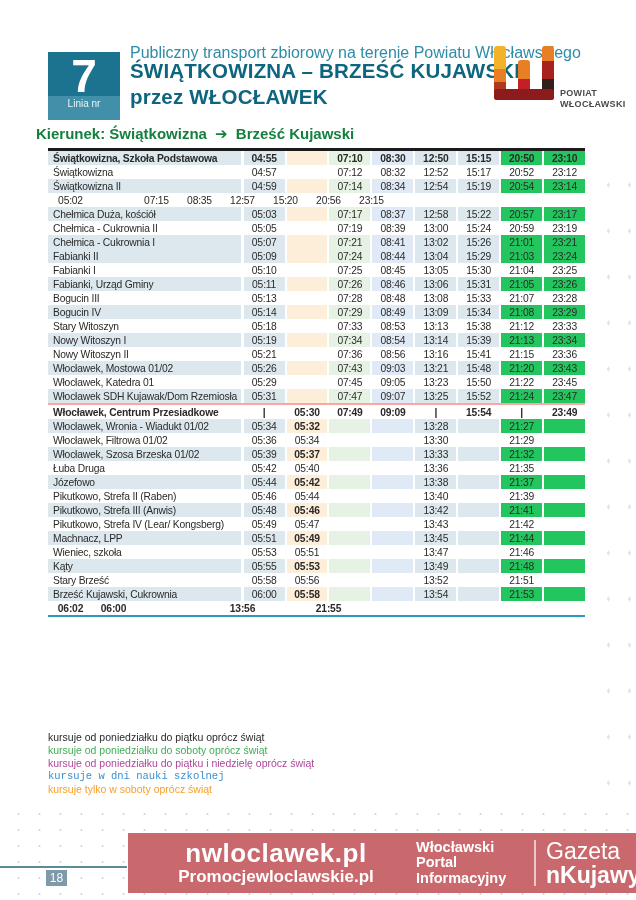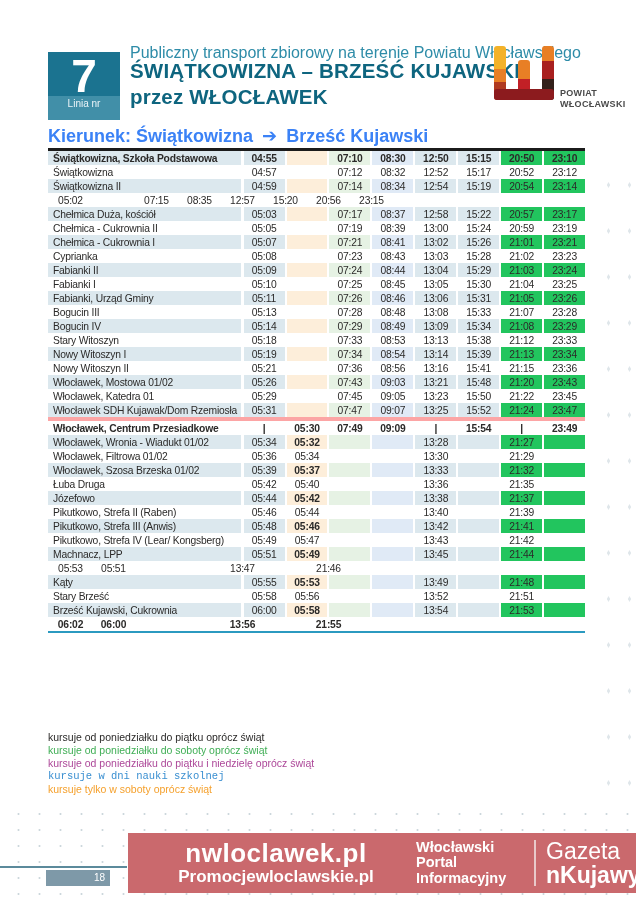--- a/index.html
+++ b/index.html
@@ -22,32 +22,32 @@
            background:linear-gradient(#f3b229 0 42%,#e87f25 42% 66%,#b03a20 66% 100%);}
   .lw-mid{left:24px;top:14px;width:12px;height:40px;border-radius:3px;
           background:linear-gradient(#e87f25 0 48%,#c22026 48% 100%);}
   .lw-right{left:48px;top:0;width:12px;height:54px;border-radius:3px;
             background:linear-gradient(#e87f25 0 28%,#a8201f 28% 62%,#33201a 62% 100%);}
   .lw-base{left:0;bottom:0;width:60px;height:11px;border-radius:3px;background:#8c1b1e;}
   .logo-text{position:absolute;left:66px;top:42px;font-size:9px;font-weight:bold;
              color:#4a4a4a;line-height:11px;letter-spacing:.3px;}
 
   
-  .direction{position:absolute;left:48px;top:125px;font-size:18px;font-weight:bold;color:#3b82f6;}
+  .direction{position:absolute;left:36px;top:125px;font-size:15px;font-weight:bold;color:#15803d;}
   .direction .arrow{padding:0 4px;}
 
   
   .timetable{position:absolute;left:48px;top:148px;width:537px;border-top:3px solid #1b1b1b;}
   .t-row{display:flex;height:14px;align-items:stretch;}
   .t-row .cell{font-size:10.3px;line-height:16.33px;letter-spacing:-0.2px;color:#2b2a29;
                box-sizing:border-box;overflow:hidden;white-space:nowrap;}
   .cell.name{width:193px;padding-left:5px;margin-right:1px;}
   .cell.time{width:41px;margin-left:2px;text-align:center;}
   .t-row.bold .cell{font-weight:bold;}
-  .t-row.centrum{border-top:4px solid #fca5a5;}
+  .t-row.centrum{border-top:2px solid #fca5a5;}
   .t-row.last{border-bottom:2px solid #2b9ac0;}
   .k-black{color:#2b2a29;} .k-orange{color:#f5a02c;} .k-green{color:#3fae55;}
   .k-blue{color:#3a8fd1;} .k-magenta{color:#ad4899;} .cell.pipe{color:#2b2a29;}
   .t-row.striped .name,.t-row.striped .k-black{background:#dce8ee;}
   .t-row.striped .k-orange{background:#fdeeda;font-weight:bold;}
   .t-row.striped .k-green{background:#e6f2e4;}
   .t-row.striped .k-blue{background:#e0eaf6;}
   .t-row.striped .k-magenta{background:#22c55e;}
 
   
@@ -56,21 +56,21 @@
 
   
   .dots-bottom{position:absolute;left:0;top:800px;width:636px;height:100px;
     background-image:radial-gradient(#ccd7dc 1px,transparent 1.3px);
     background-size:21px 16px;background-position:8px 6px;}
   .dots-right{position:absolute;left:592px;top:152px;width:44px;height:648px;
     background-image:radial-gradient(#dfe6ea 1px,transparent 1.3px);
     background-size:21px 46px;background-position:6px 10px;}
   .footer-line{position:absolute;left:0;top:866px;width:127px;height:2px;background:#5b8a9b;}
   .page-num{position:absolute;left:46px;top:870px;width:21px;height:16px;background:#7e99a8;
-            color:#fff;font-size:10px;line-height:16px;text-align:center;padding-left:43px;}
+            color:#fff;font-size:12px;line-height:16px;text-align:center;}
   .banner{position:absolute;left:128px;top:833px;width:600px;height:60px;background:#ca696d;
           display:flex;align-items:center;color:#fff;}
   .b-left{width:268px;padding-left:14px;text-align:center;}
   .b-site1{font-size:26px;font-weight:800;letter-spacing:.5px;line-height:27px;}
   .b-site2{font-size:17px;font-weight:800;line-height:19px;}
   .b-mid{width:112px;font-size:14.5px;font-weight:bold;line-height:15.5px;padding-left:6px;}
   .b-div{width:2px;height:46px;background:#e9c9ca;margin:0 10px 0 6px;}
   .b-right{text-align:left;}
   .b-gazeta{font-size:23px;font-weight:400;line-height:24px;}
   .b-nkujawy{font-size:23px;font-weight:800;line-height:25px;}
@@ -179,31 +179,20 @@
         <div class="cell name">Chełmica - Cukrownia I</div>
         <div class="cell time k-black">05:07</div>
         <div class="cell time k-orange"></div>
         <div class="cell time k-green">07:21</div>
         <div class="cell time k-blue">08:41</div>
         <div class="cell time k-black">13:02</div>
         <div class="cell time k-black">15:26</div>
         <div class="cell time k-magenta">21:01</div>
         <div class="cell time k-magenta">23:21</div>
       </div>
-      <div class="t-row">
-        <div class="cell name">Cyprianka</div>
-        <div class="cell time k-black">05:08</div>
-        <div class="cell time k-orange"></div>
-        <div class="cell time k-green">07:23</div>
-        <div class="cell time k-blue">08:43</div>
-        <div class="cell time k-black">13:03</div>
-        <div class="cell time k-black">15:28</div>
-        <div class="cell time k-magenta">21:02</div>
-        <div class="cell time k-magenta">23:23</div>
-      </div>
       <div class="t-row striped">
         <div class="cell name">Fabianki II</div>
         <div class="cell time k-black">05:09</div>
         <div class="cell time k-orange"></div>
         <div class="cell time k-green">07:24</div>
         <div class="cell time k-blue">08:44</div>
         <div class="cell time k-black">13:04</div>
         <div class="cell time k-black">15:29</div>
         <div class="cell time k-magenta">21:03</div>
         <div class="cell time k-magenta">23:24</div>
@@ -422,20 +411,21 @@
         <div class="cell time k-black">05:51</div>
         <div class="cell time k-orange">05:49</div>
         <div class="cell time k-green"></div>
         <div class="cell time k-blue"></div>
         <div class="cell time k-black">13:45</div>
         <div class="cell time k-black"></div>
         <div class="cell time k-magenta">21:44</div>
         <div class="cell time k-magenta"></div>
       </div>
       <div class="t-row">
+        <div class="cell name">Wieniec, szkoła</div>
         <div class="cell time k-black">05:53</div>
         <div class="cell time k-orange">05:51</div>
         <div class="cell time k-green"></div>
         <div class="cell time k-blue"></div>
         <div class="cell time k-black">13:47</div>
         <div class="cell time k-black"></div>
         <div class="cell time k-magenta">21:46</div>
         <div class="cell time k-magenta"></div>
       </div>
       <div class="t-row striped">

